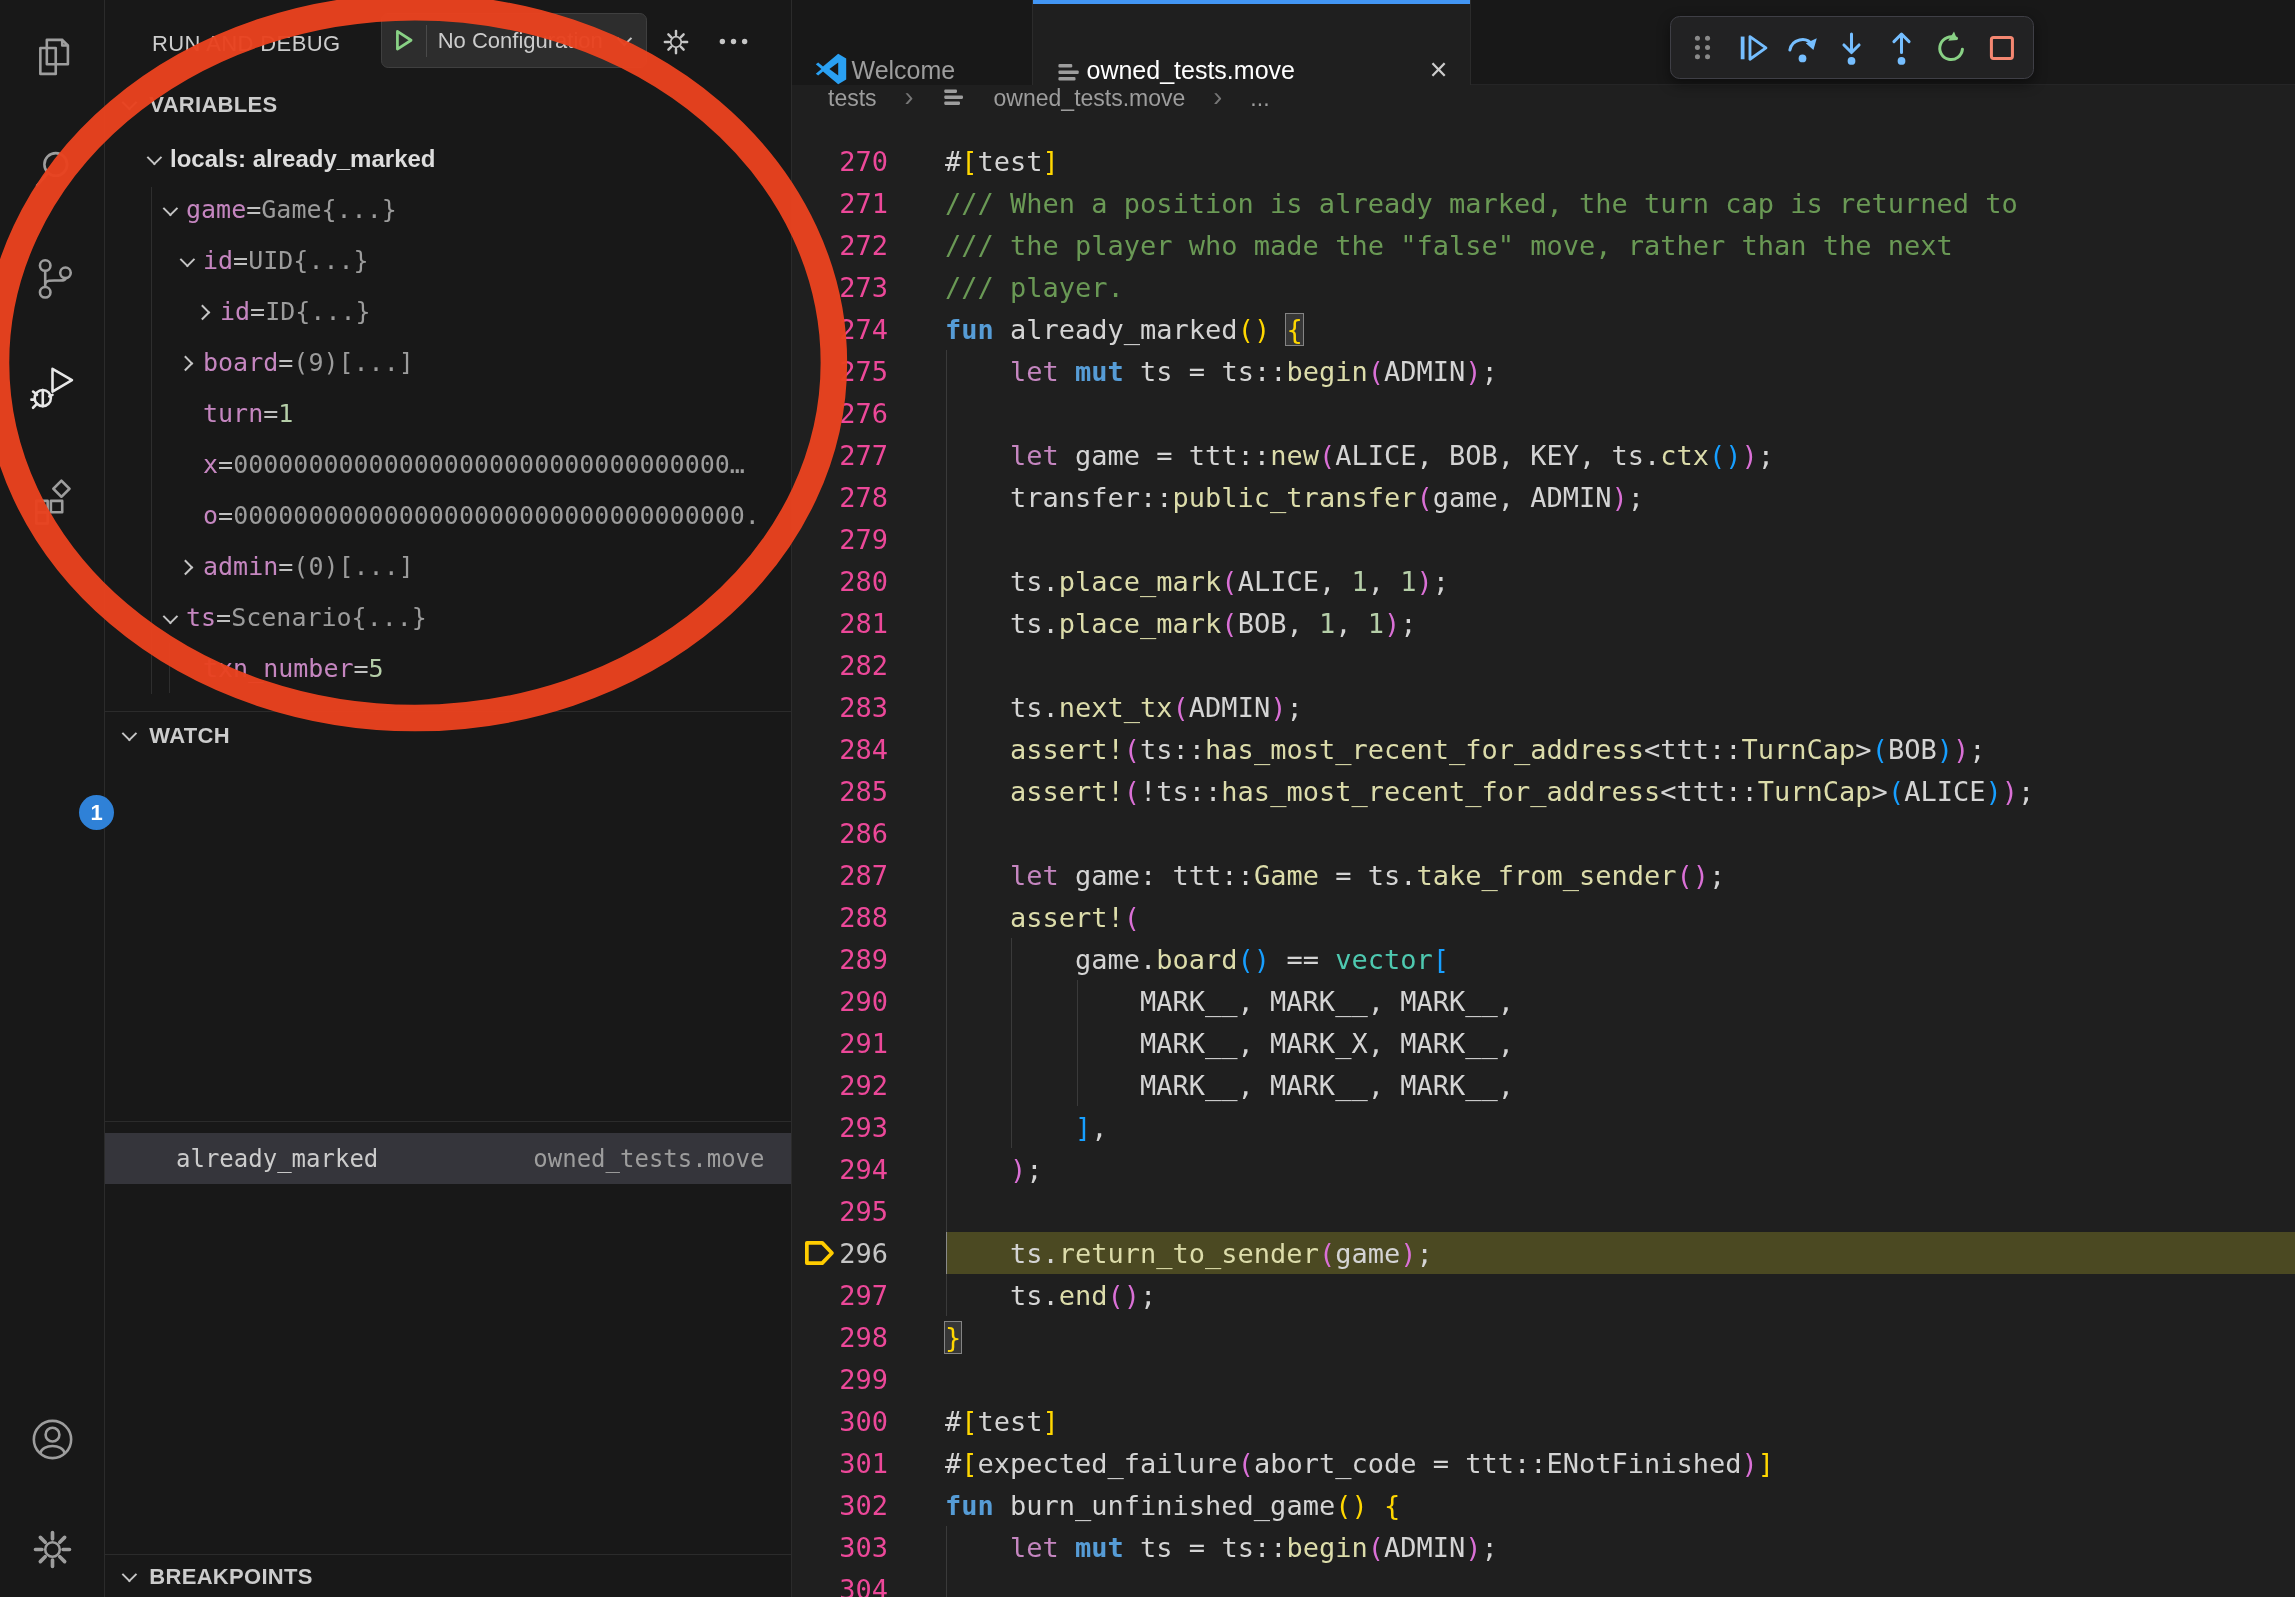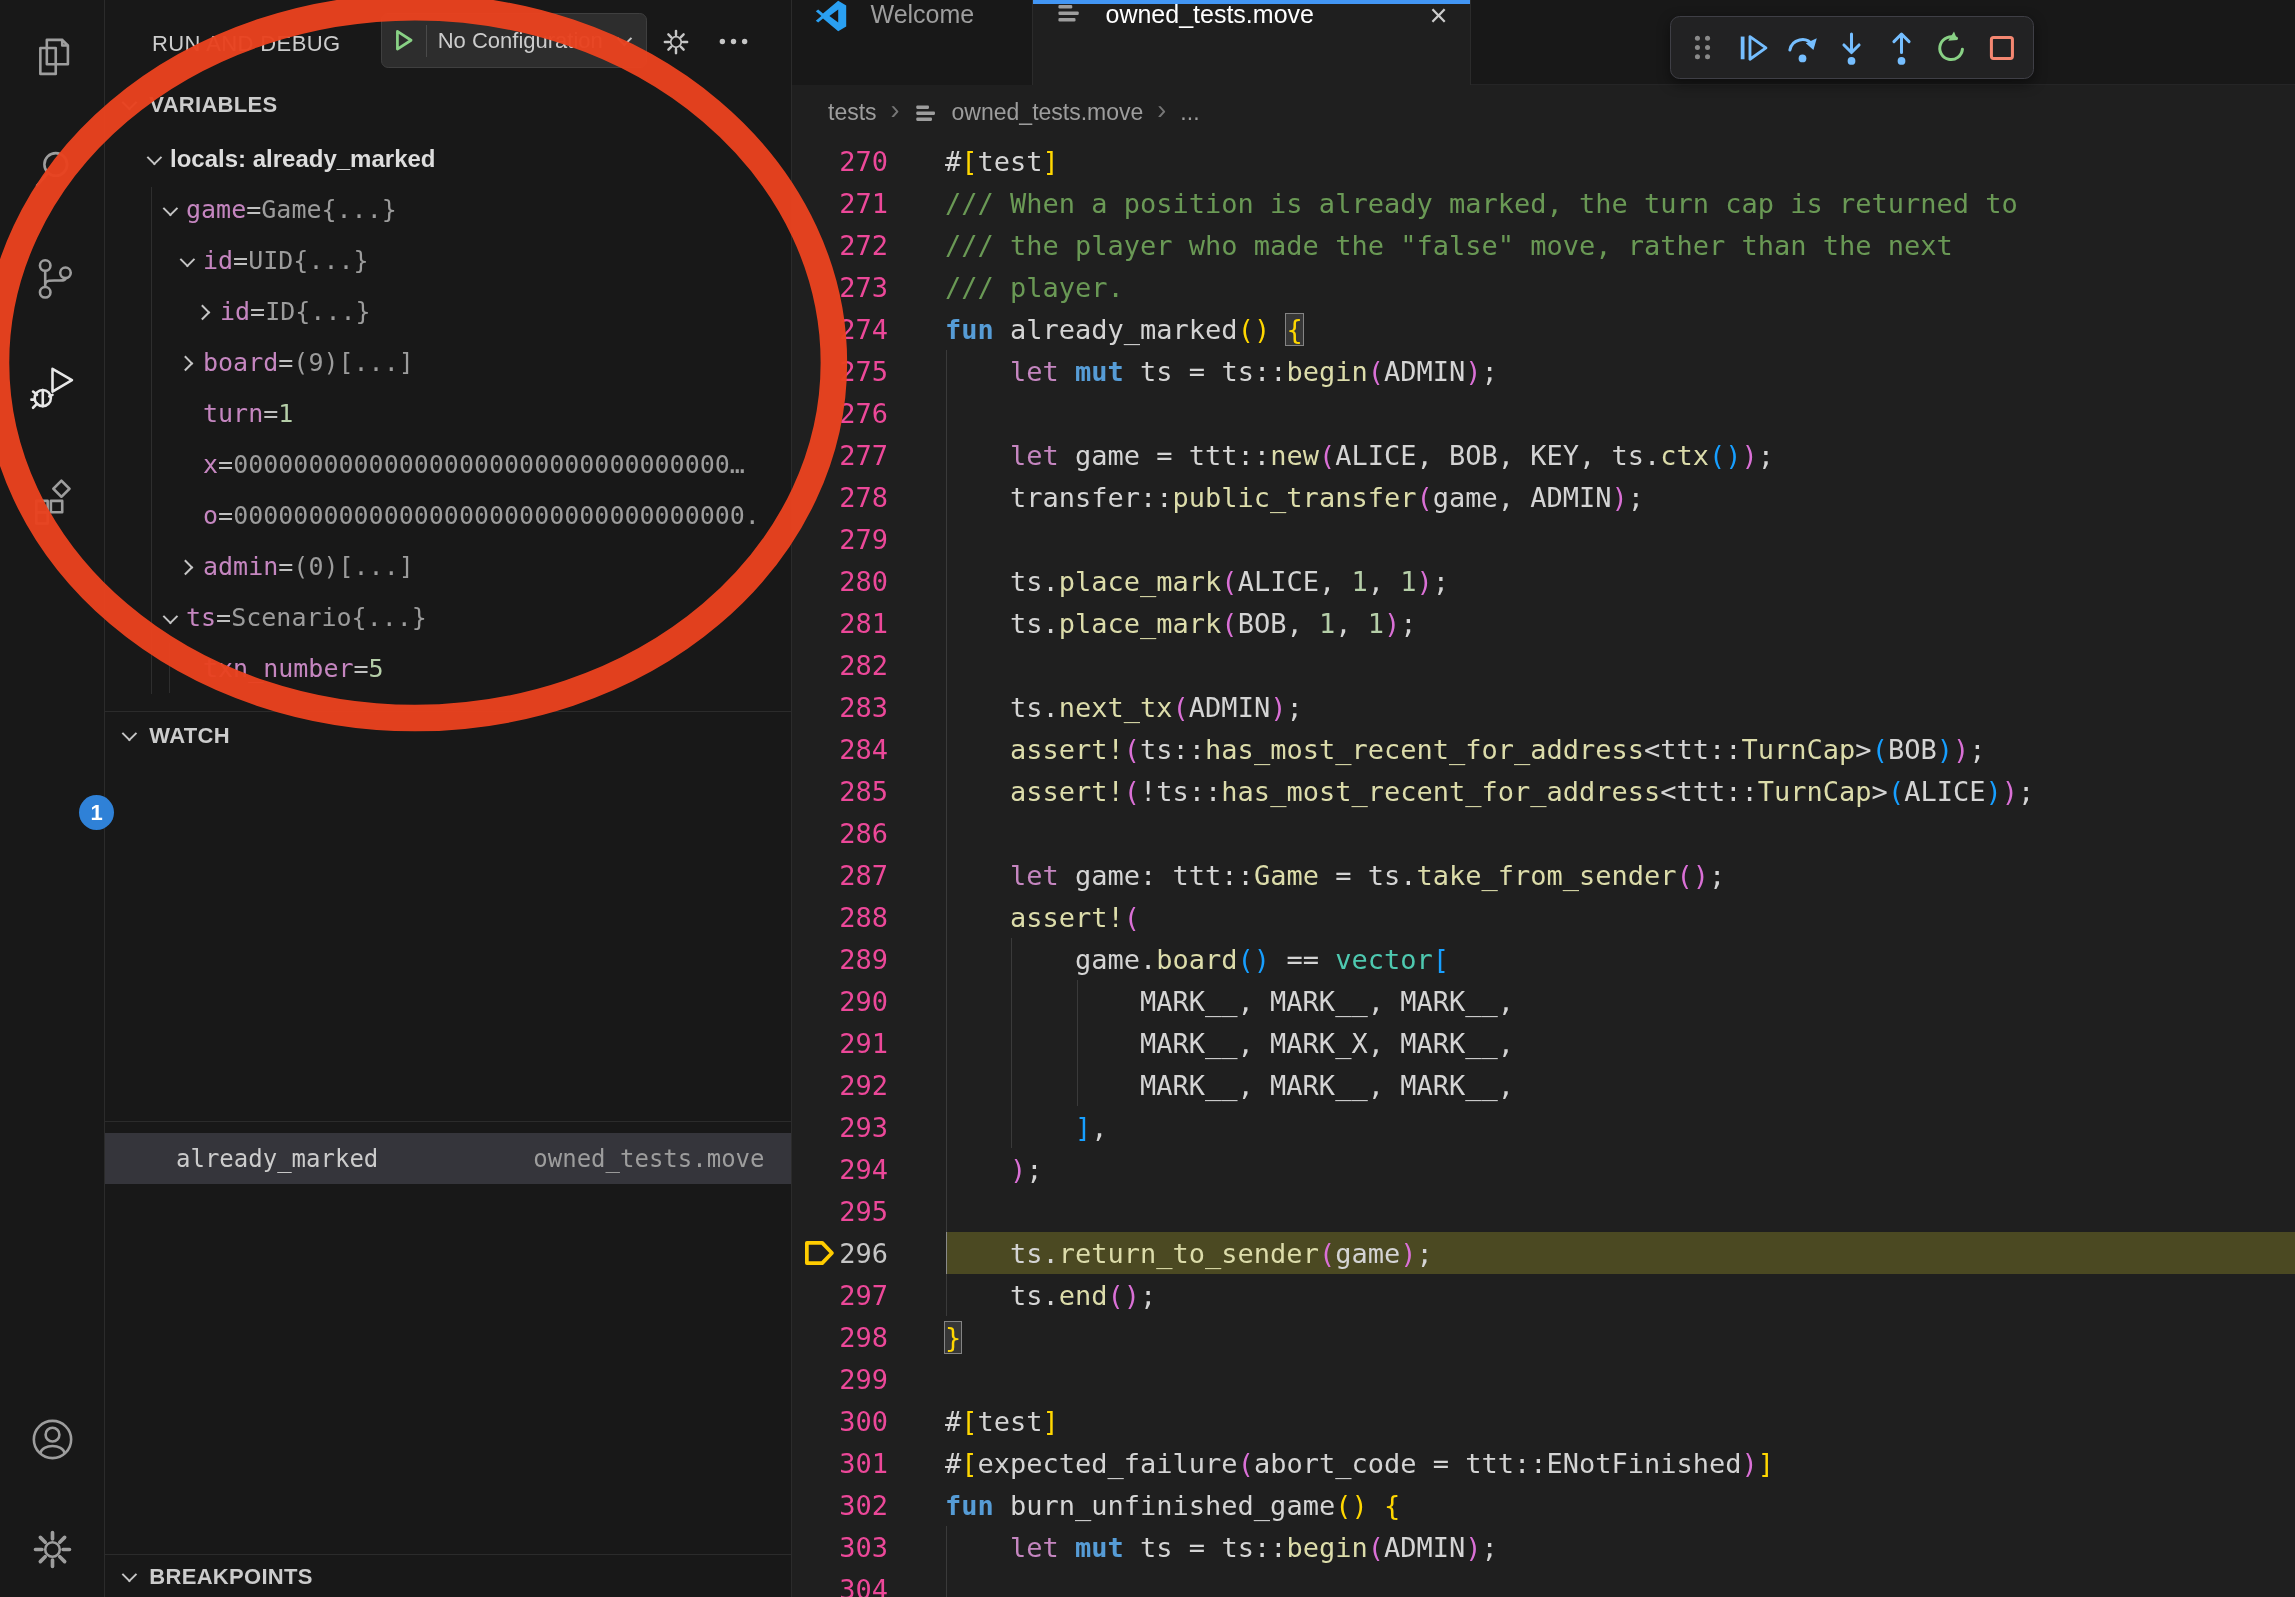--- a/index.html
+++ b/index.html
@@ -45,28 +45,28 @@
   .paused{position:absolute;right:26.5px;top:21px;font-size:21px;font-weight:bold;color:#cccccc;}
   .cs-row{margin-top:11.3px;height:51px;background:#35353b;display:flex;align-items:center;padding:0 26.5px 0 71px;
           font-family:"DejaVu Sans Mono",monospace;font-size:24px;color:#cccccc;cursor:pointer;}
   .cs-src{margin-left:auto;color:#9d9d9d;}
   .bp-sect{position:absolute;top:1554px;left:0;right:0;border-top:0.8px solid #2b2b2b;}
   .bp-sect .sect-header{height:43px;}
 
   
   .editor{flex:1;position:relative;background:#1f1f1f;overflow:hidden;}
   .tabbar{height:85px;background:#181818;border-bottom:0.8px solid #252526;display:flex;position:relative;}
-  .tab{height:85px;display:flex;align-items:flex-start;padding:0 22.5px;gap:24px;border-right:0.8px solid #2b2b2b;
+  .tab{height:85px;display:flex;align-items:flex-end;padding:0 22.5px;gap:5px;border-right:0.8px solid #2b2b2b;
        font-size:25px;position:relative;cursor:pointer;}
   .tab.welcome{width:241px;color:#9d9d9d;background:#181818;}
   .tab.active{width:438px;color:#ffffff;background:#1f1f1f;border-bottom:none;}
   .tab.active::before{content:'';position:absolute;top:0;left:0;right:0;height:4px;background:#4296f4;}
   .tab-close{margin-left:auto;font-size:31px;color:#cccccc;line-height:1;cursor:pointer;}
   .file-ico{flex:none;}
-  .breadcrumb{height:55px;display:flex;align-items:center;padding-left:36px;gap:14px;font-size:23px;color:#9d9d9d;background:#1f1f1f;}
+  .breadcrumb{height:55px;display:flex;align-items:flex-start;padding-left:36px;gap:28px;font-size:23px;color:#9d9d9d;background:#1f1f1f;}
   .bc-sep{color:#767676;font-size:27px;margin-top:-3.2px;}
   .code{position:absolute;top:140px;left:0;right:0;}
   .cline{position:relative;height:42px;display:flex;align-items:center;}
   .glyph{width:44px;flex:none;display:flex;align-items:center;justify-content:flex-end;position:relative;z-index:2;}
   .lnum{width:52px;flex:none;text-align:right;font-family:"DejaVu Sans Mono",monospace;font-size:27px;color:#ec4899;z-index:2;}
   .lnum-cur{color:#c6c6c6;}
   .ltext{margin-left:57px;font-family:"DejaVu Sans Mono",monospace;font-size:27px;white-space:pre;z-index:2;}
   .hlband{position:absolute;left:154px;right:0;top:0;bottom:0;background:#4b4922;z-index:0;}
   .iguide{position:absolute;top:0;bottom:0;border-left:1.6px solid #3a3a3a;z-index:1;}
   .ig-active{border-color:#8a8a8a;}

